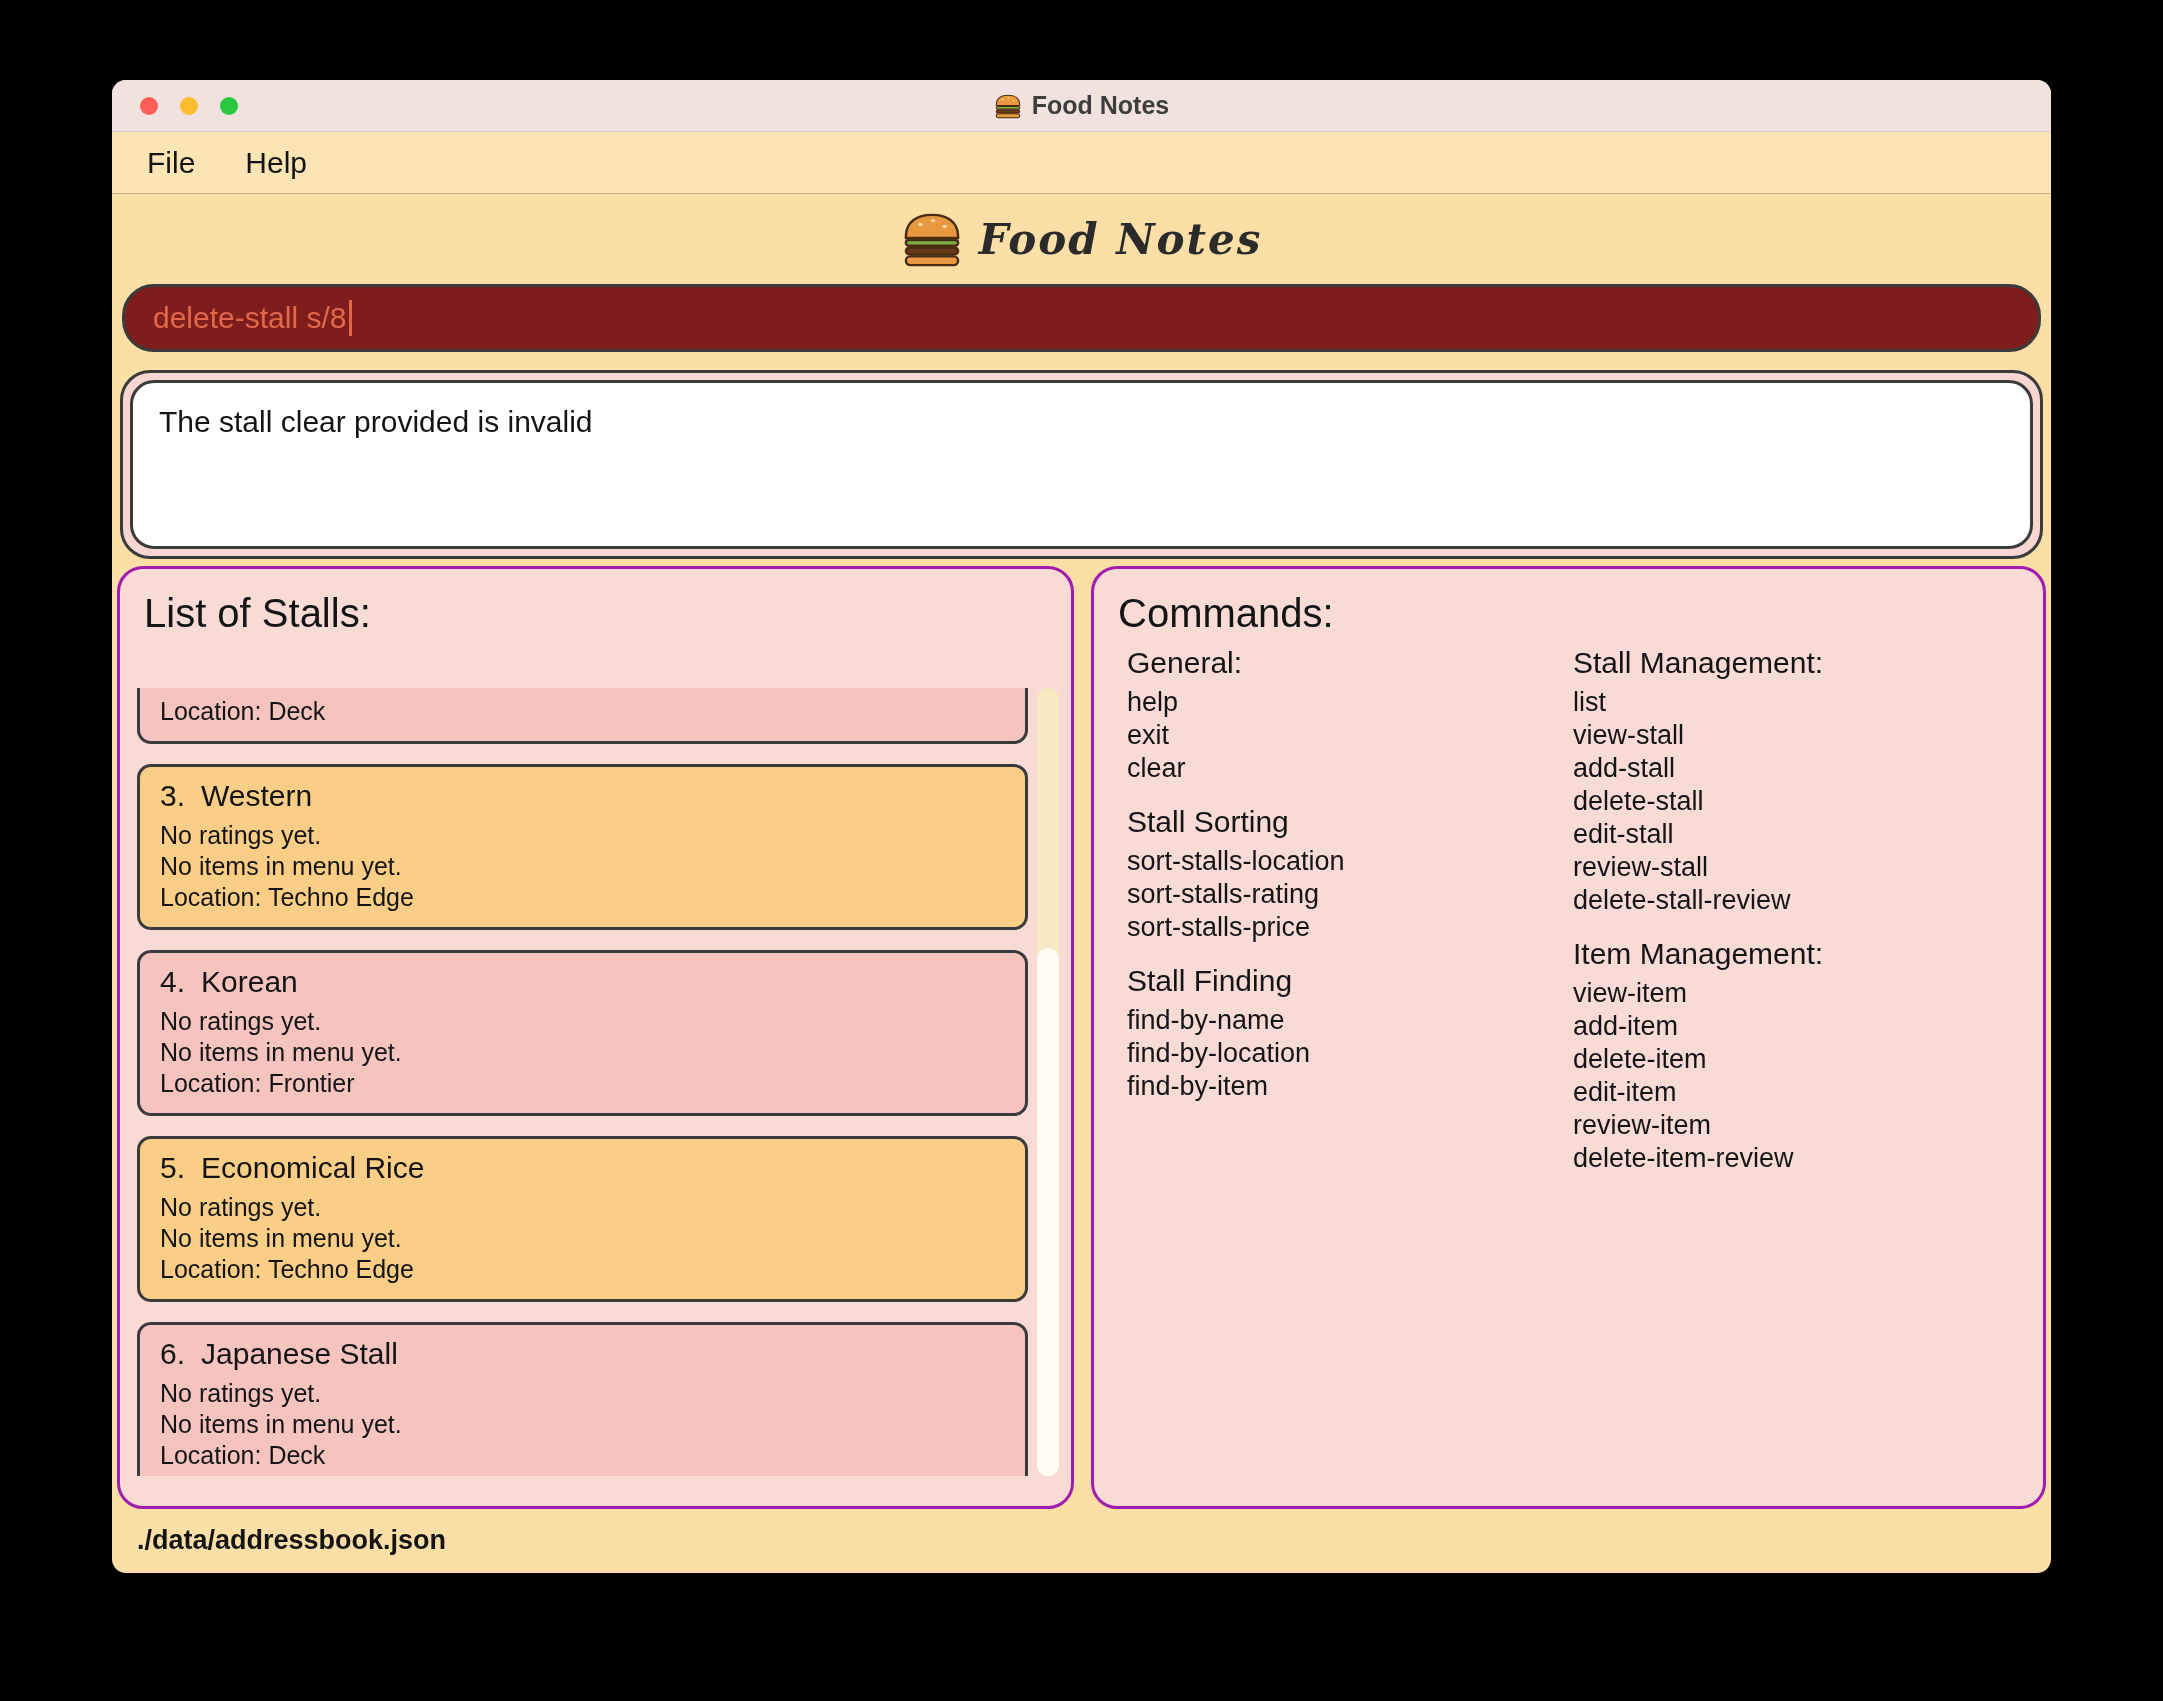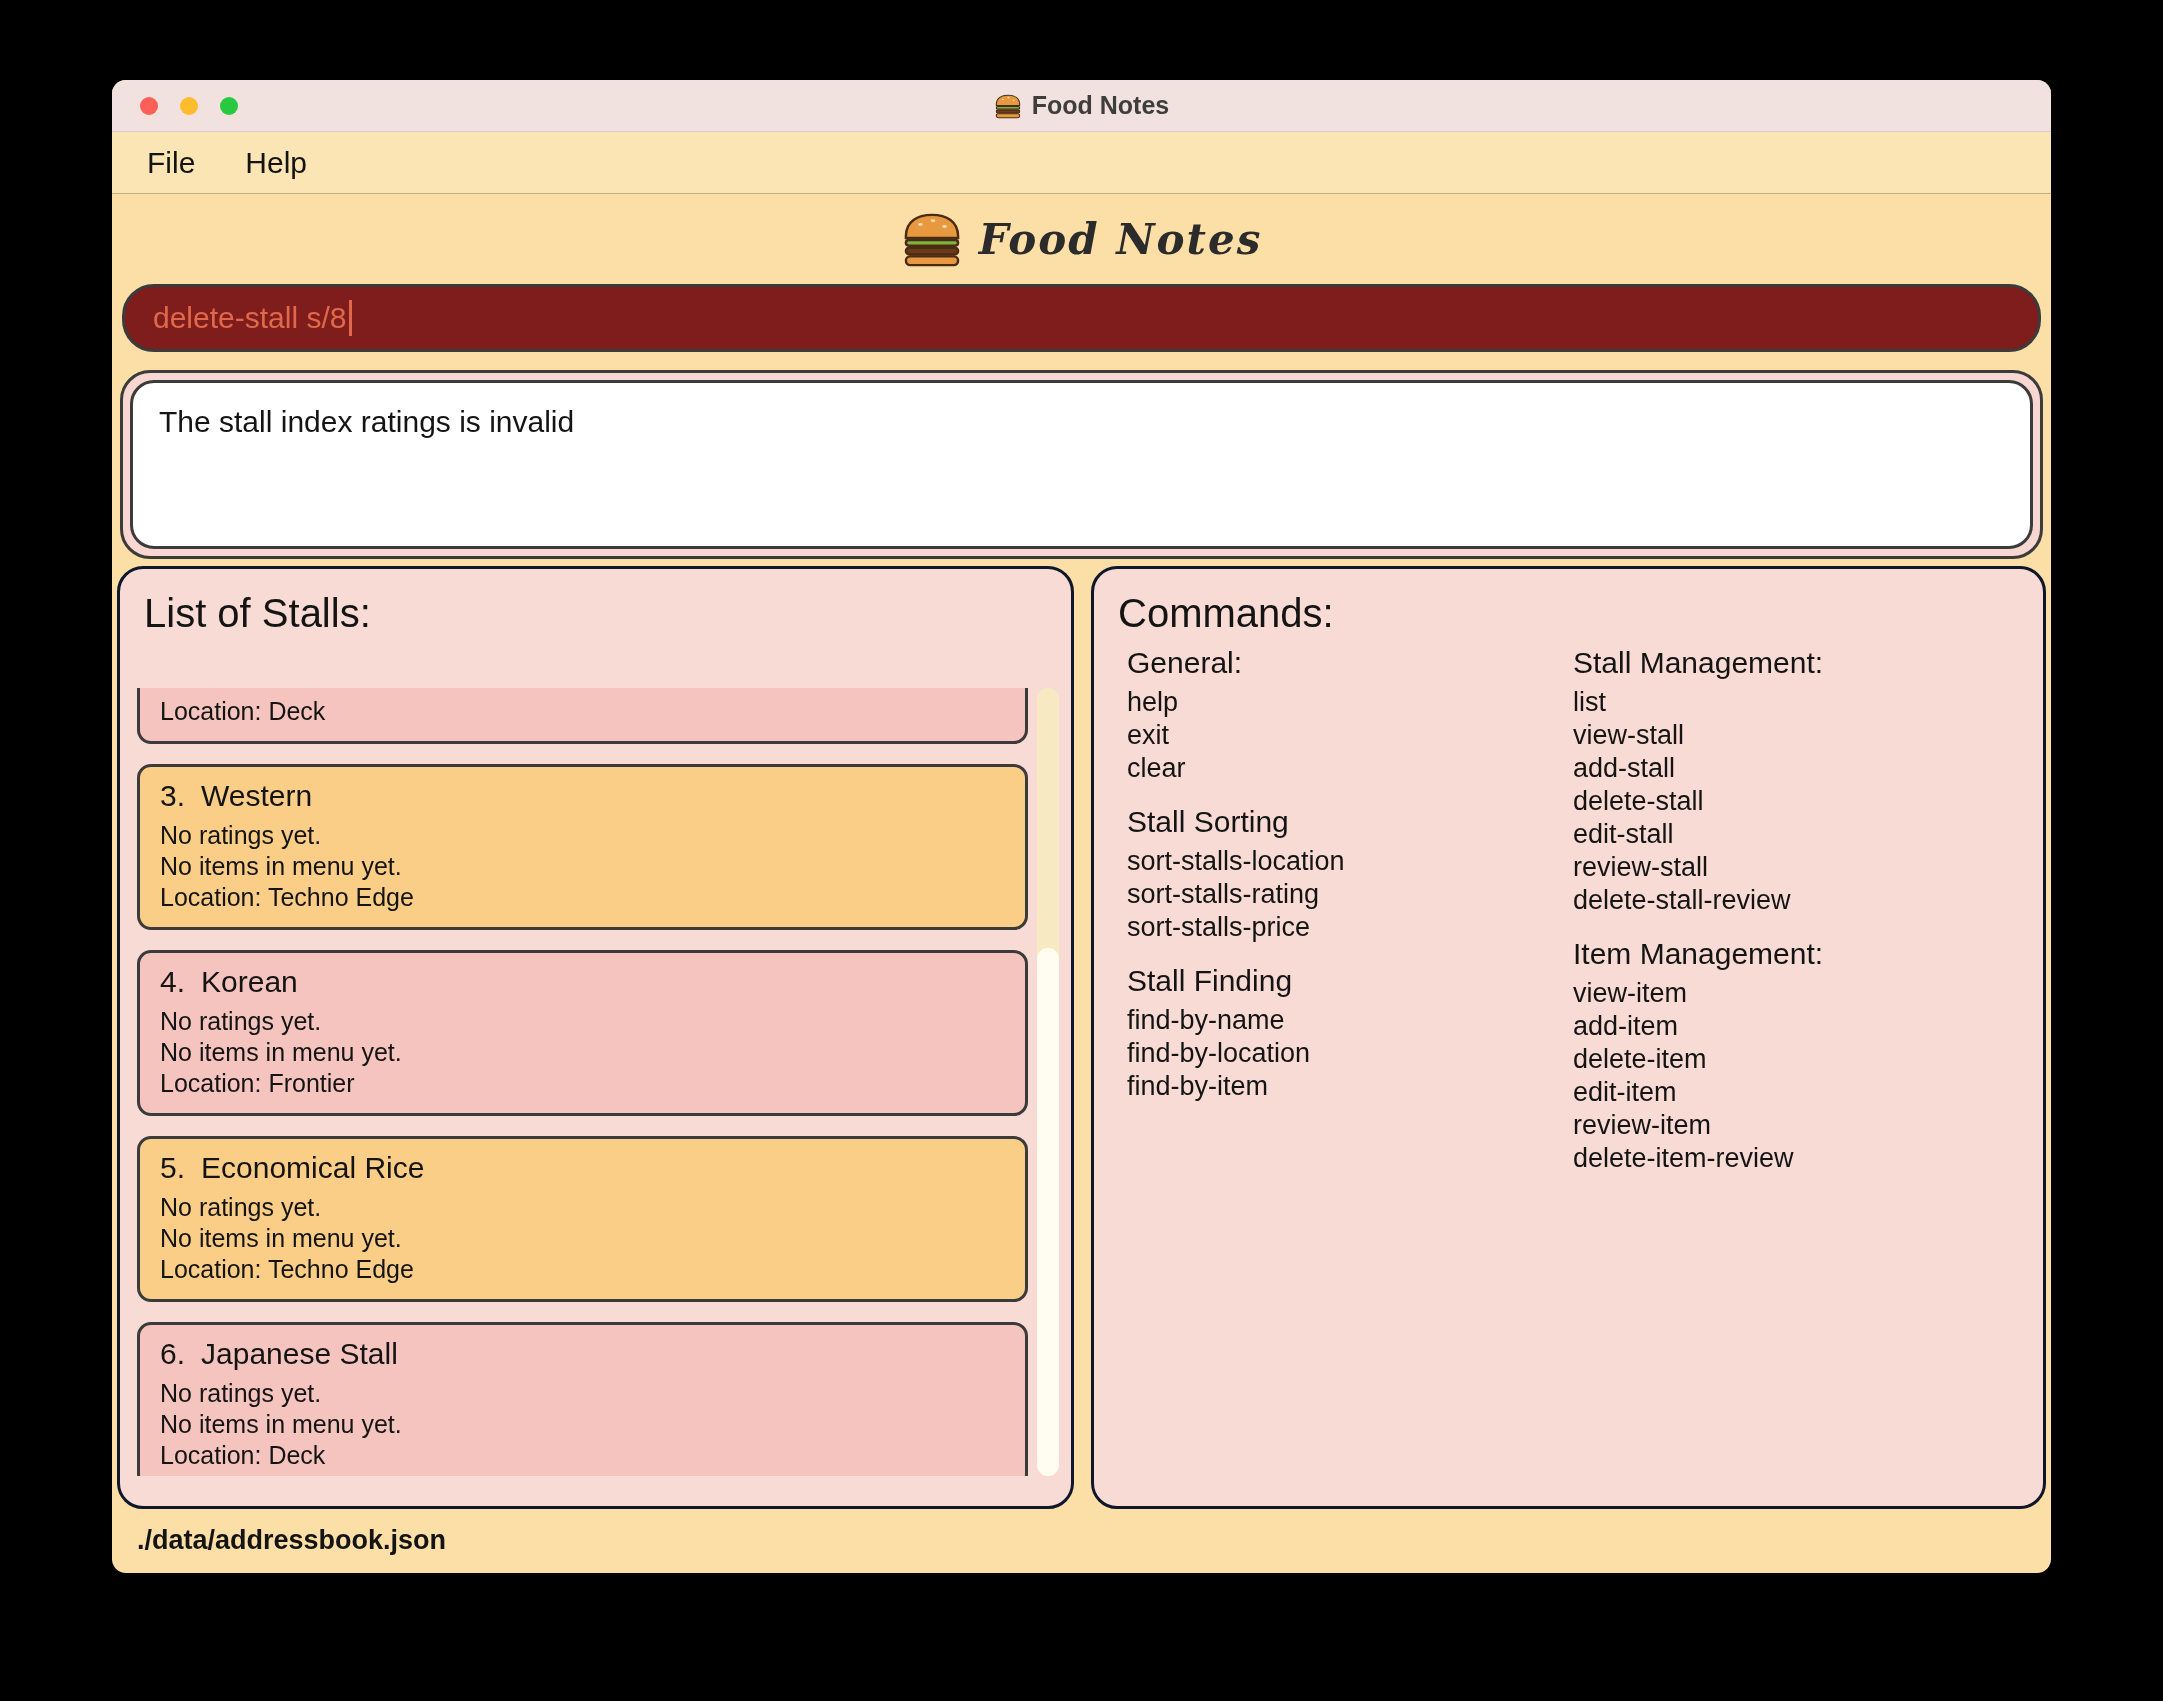--- a/index.html
+++ b/index.html
@@ -86,21 +86,21 @@
     font-size: 30px;
   }
   
   .main {
     flex: 1 1 auto; min-height: 0;
     margin: 7px 5px 0;
     display: flex; gap: 17px;
   }
   .panel {
     background: #f9dbd5;
-    border: 3px solid #0f172a;
+    border: 3px solid #a21caf;
     border-radius: 26px;
     position: relative;
   }
   .stall-panel { flex: 0 0 957px; }
   .commands-panel { flex: 1 1 auto; }
   .panel-title { font-size: 40px; font-weight: 500; padding: 22px 0 0 24px; }
   
   .list-area {
     position: absolute; left: 17px; right: 18px; top: 119px; bottom: 30px;
     display: flex; gap: 9px;
@@ -195,21 +195,21 @@
     <span class="logo-text">Food Notes</span>
   </div>
 
   <div class="command-box">
     <span>delete-stall s/8</span>
     <span class="cursor"></span>
   </div>
 
   <div class="result-frame">
     <div class="result-box">
-      <span>The stall index ratings is invalid</span>
+      <span>The stall clear provided is invalid</span>
     </div>
   </div>
 
   <div class="main">
 
     <div class="panel stall-panel">
       <div class="panel-title">List of Stalls:</div>
       <div class="list-area">
         <div class="cards-viewport">
 

